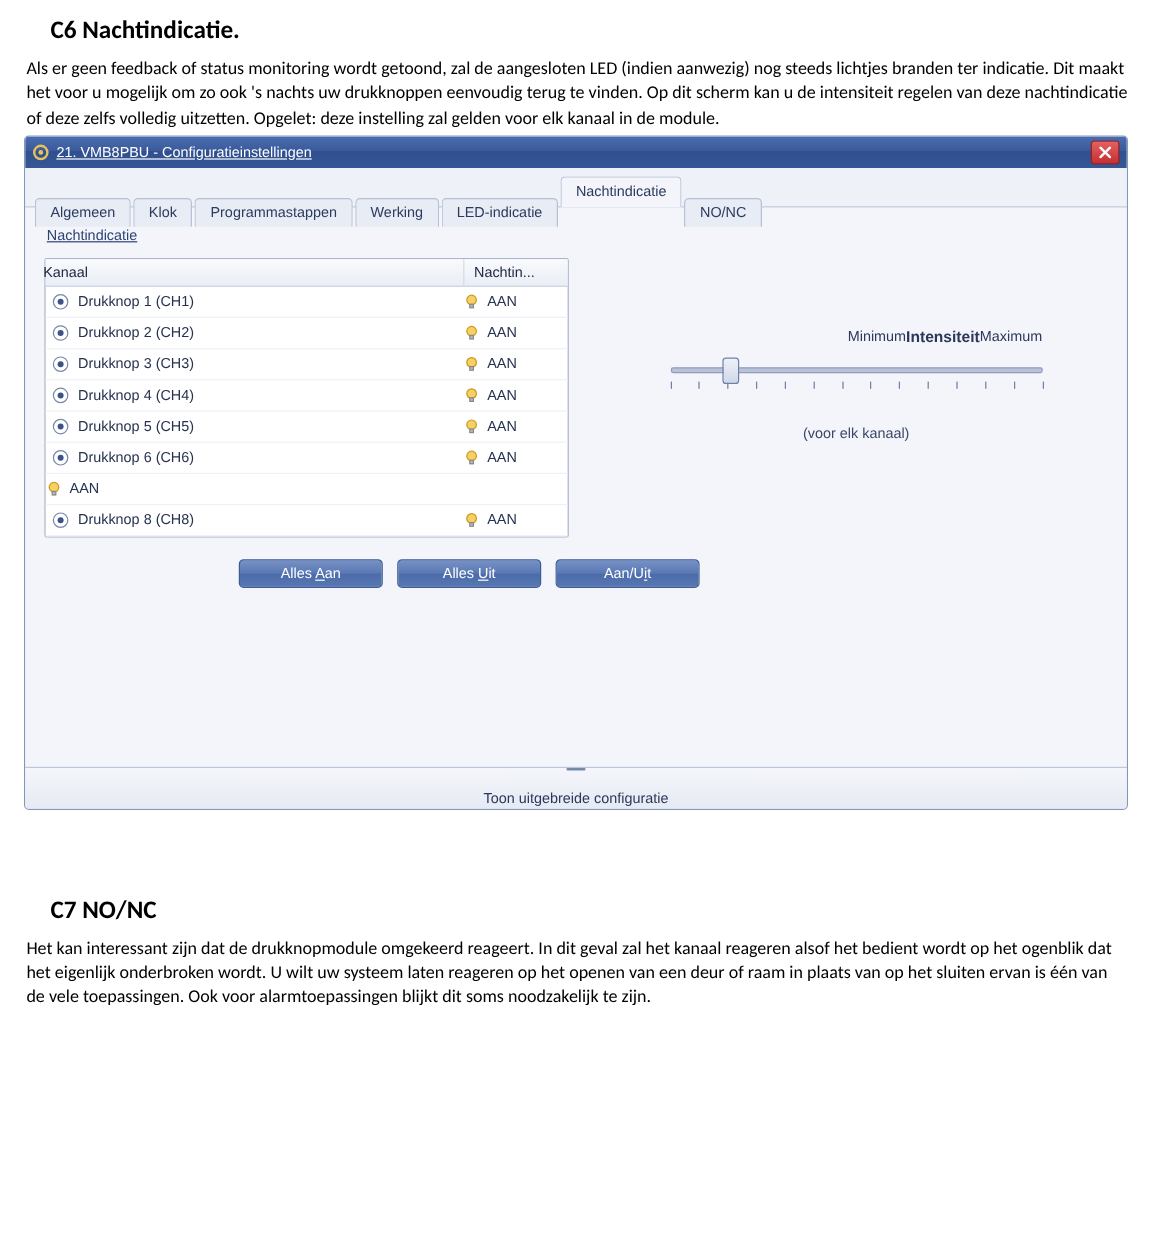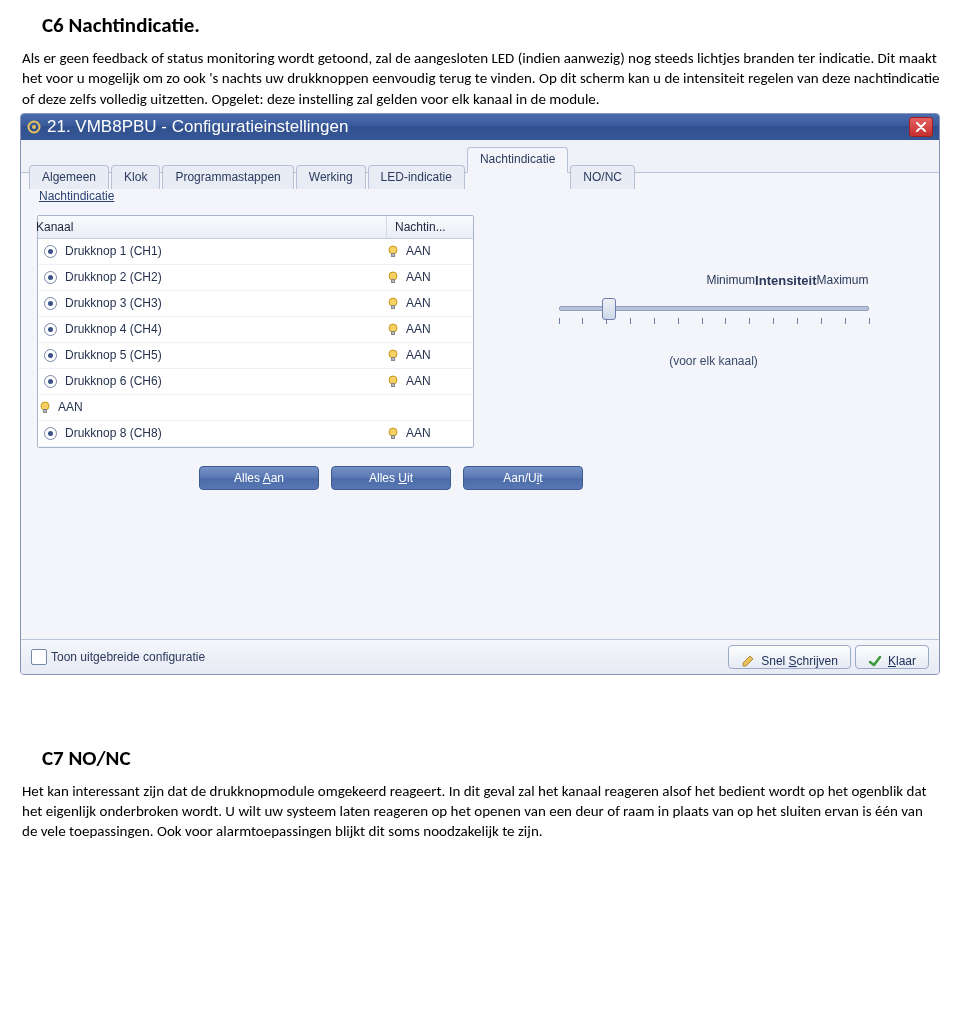--- a/index.html
+++ b/index.html
@@ -39,21 +39,21 @@
     padding: 0 6px;
     color: #fff;
   }
   .gear-icon {
     width: 14px; height: 14px;
     display: inline-block;
     position: relative;
     margin-right: 6px;
   }
   .gear-icon svg { display:block; }
-  .title-text { flex: 1; font-size: 17px; }
+  .title-text { flex: 1; font-size: 12px; text-decoration: underline; }
   .close-btn {
     width: 22px; height: 18px;
     background: linear-gradient(to bottom,#e46161,#c62f2f);
     border: 1px solid #a02020;
     border-radius: 3px;
     display: flex; align-items: center; justify-content: center;
     cursor: pointer;
   }
   .close-btn svg { display:block; }
   
@@ -207,23 +207,24 @@
   }
   .btn .u { text-decoration: underline; }
   
   .footer {
     height: 34px;
     background: linear-gradient(to bottom,#f4f6fb,#e6eaf3);
     border-top:1px solid #bcc6dc;
     display:flex;
     align-items:center;
     padding:0 10px;
-    gap:4px;
+    gap:16px;
     font-size:12px;
     color:#2b385a;
+    flex-direction:column;
   }
   .checkbox {
     width:14px; height:14px;
     border:1px solid #7787a8;
     border-radius:2px;
     background:#fff;
     display:inline-flex; align-items:center; justify-content:center;
   }
   .footer .spacer { flex:1; }
   .btn2 {

